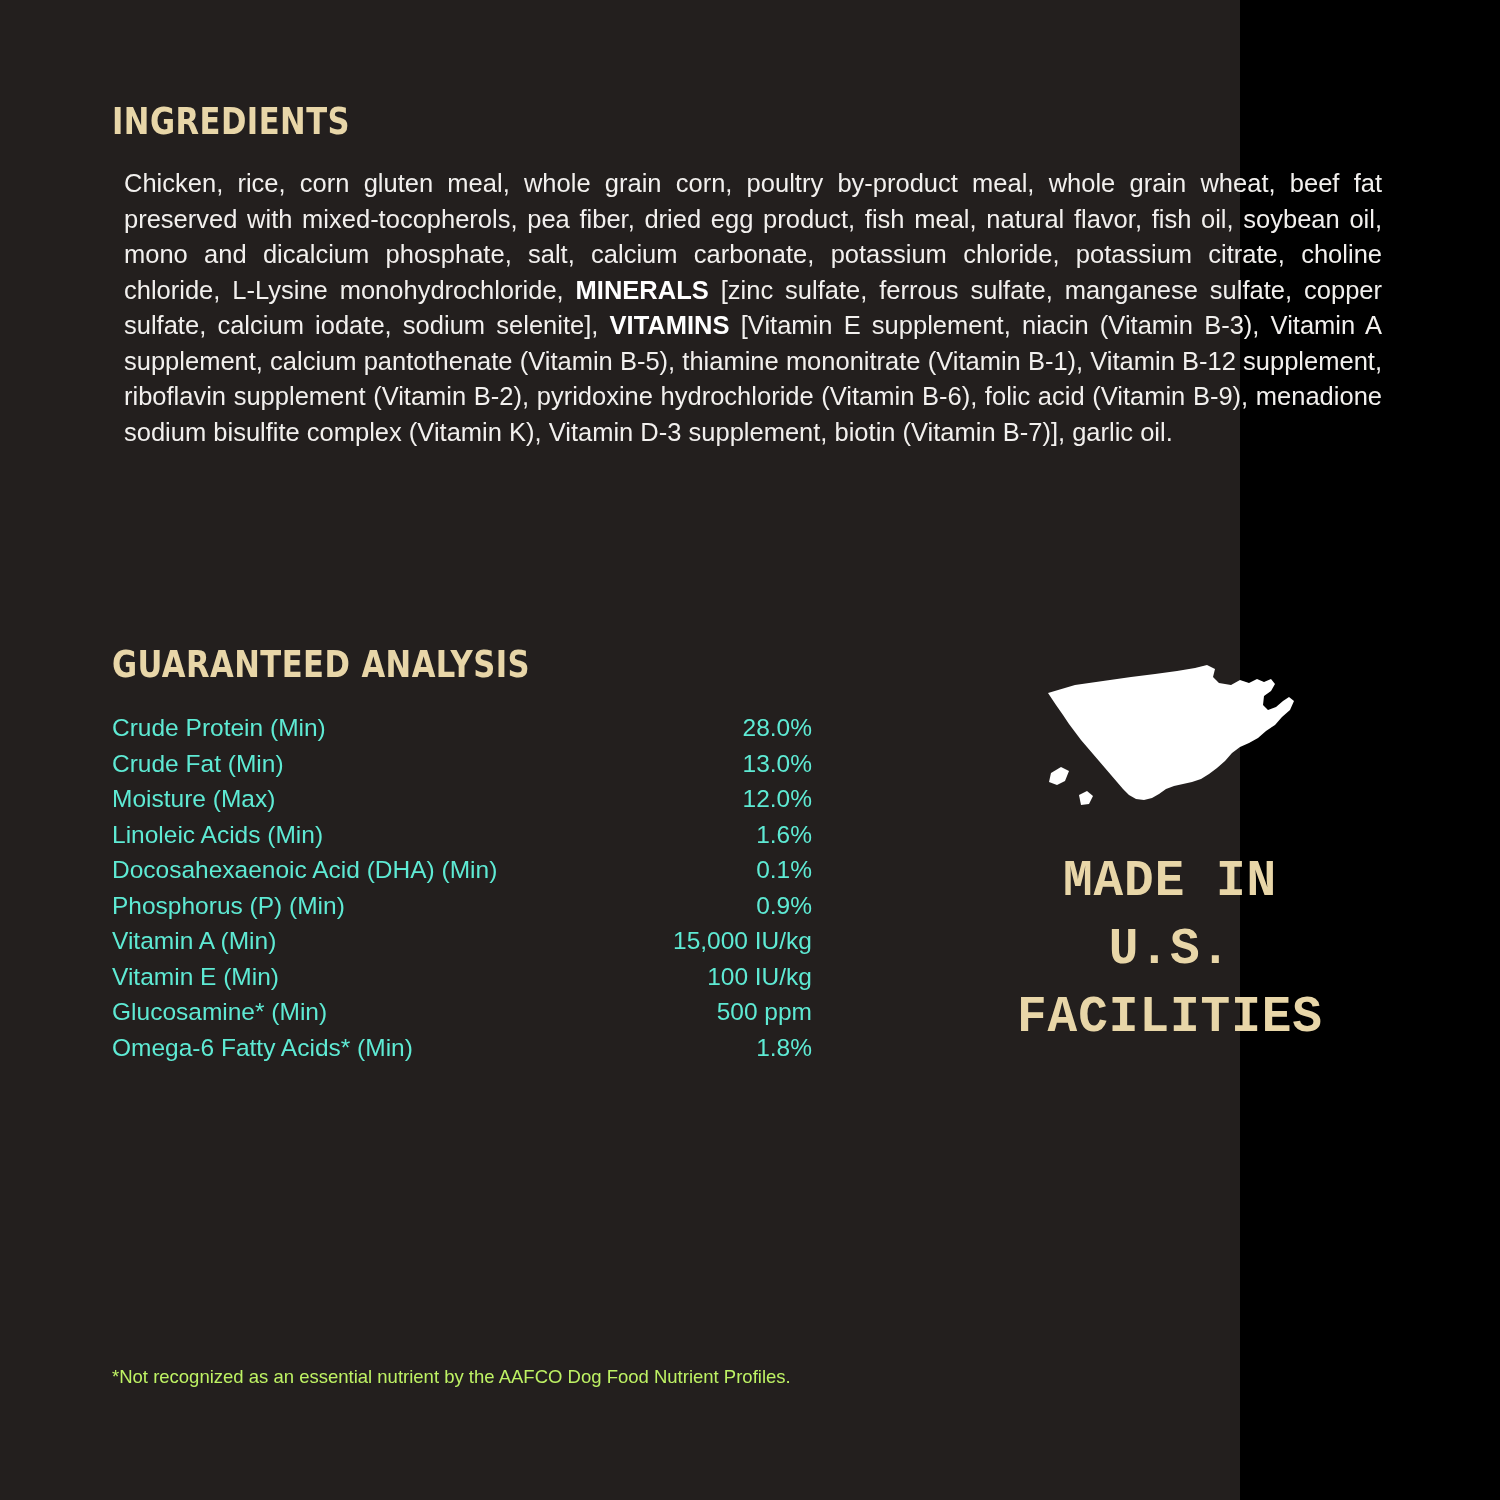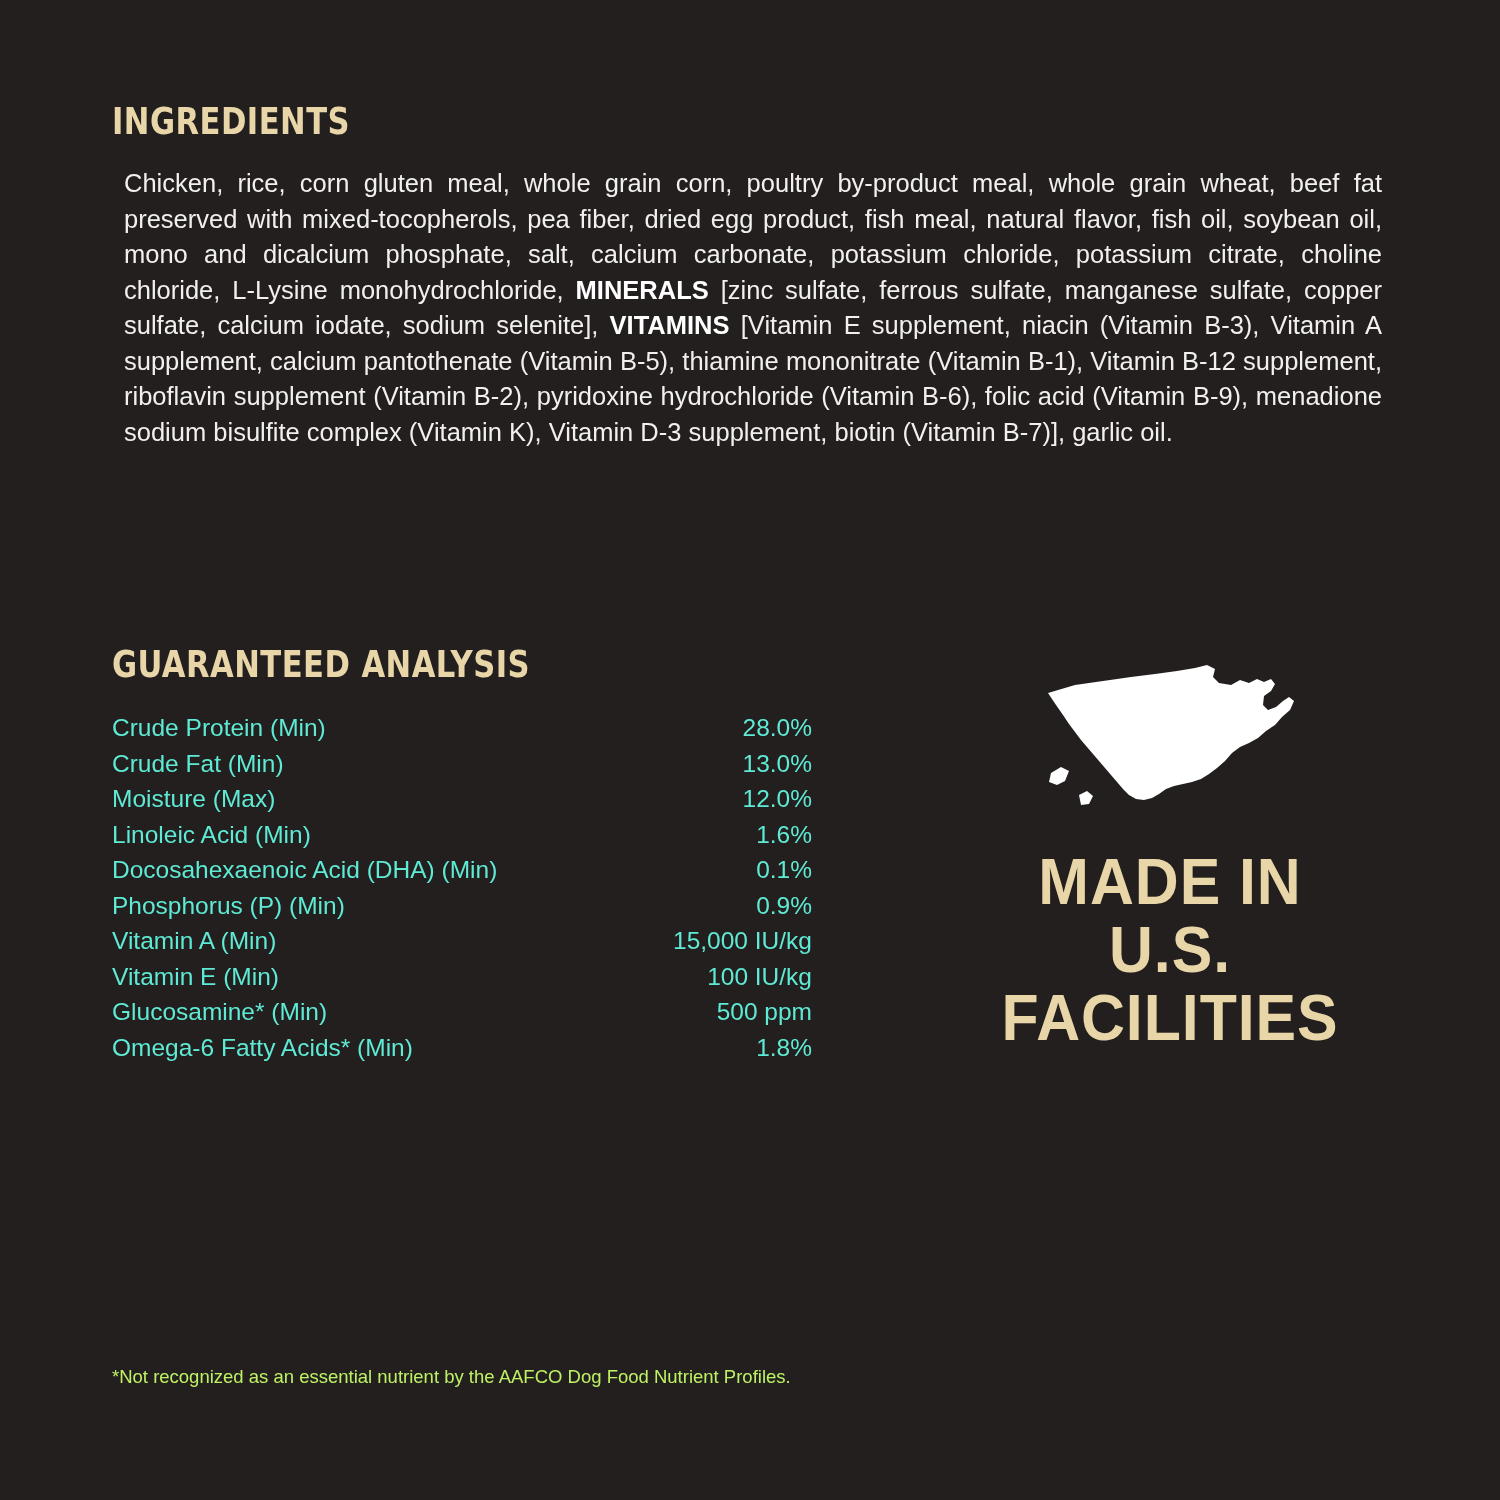--- a/index.html
+++ b/index.html
@@ -8,21 +8,21 @@
   }
   body {
     width: 1500px;
     height: 1500px;
     background: #000000;
     font-family: "Liberation Sans", sans-serif;
     overflow: hidden;
   }
   #page {
     position: relative;
-    width: 1500px;
+    width: 1240px;
     height: 1500px;
     background: #231f1e;
     box-sizing: border-box;
   }
 
   
   .section-heading {
     color: #e8d6a8;
     font-family: "DejaVu Sans Condensed", "Liberation Sans Narrow", "Liberation Sans", sans-serif;
     font-weight: bold;
@@ -103,23 +103,23 @@
     text-align: center;
   }
   #usa-map-icon {
     display: block;
     margin: 0 auto;
     width: 270px;
     height: 175px;
   }
   #made-in-text {
     color: #e8d6a8;
-    font-family: Liberation Sans, sans-serif;
-    font-weight: bold;
-    font-size: 64px;
+    font-family: Liberation Mono, monospace;
+    font-weight: bold;
+    font-size: 52px;
     line-height: 68px;
     letter-spacing: 1px;
     margin-top: 18px;
     text-transform: uppercase;
   }
   #made-in-text span {
     display: block;
     transform: scaleX(0.95);
   }
 
@@ -154,21 +154,21 @@
           </tr>
           <tr>
             <td class="ga-nutrient">Crude Fat (Min)</td>
             <td class="ga-value">13.0%</td>
           </tr>
           <tr>
             <td class="ga-nutrient">Moisture (Max)</td>
             <td class="ga-value">12.0%</td>
           </tr>
           <tr>
-            <td class="ga-nutrient">Linoleic Acid (Min)</td>
+            <td class="ga-nutrient">Linoleic Acids (Min)</td>
             <td class="ga-value">1.6%</td>
           </tr>
           <tr>
             <td class="ga-nutrient">Docosahexaenoic Acid (DHA) (Min)</td>
             <td class="ga-value">0.1%</td>
           </tr>
           <tr>
             <td class="ga-nutrient">Phosphorus (P) (Min)</td>
             <td class="ga-value">0.9%</td>
           </tr>

